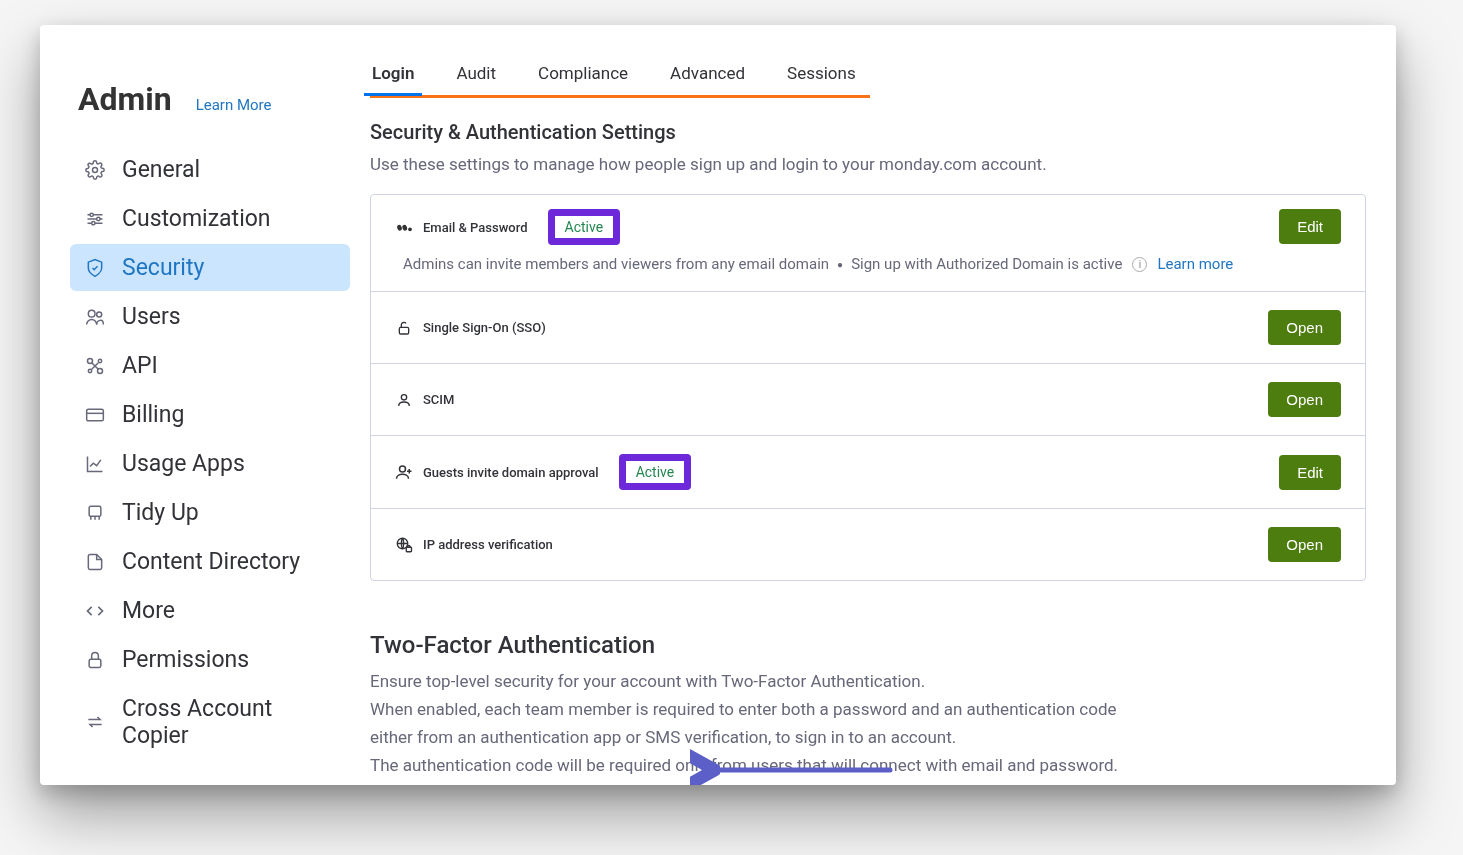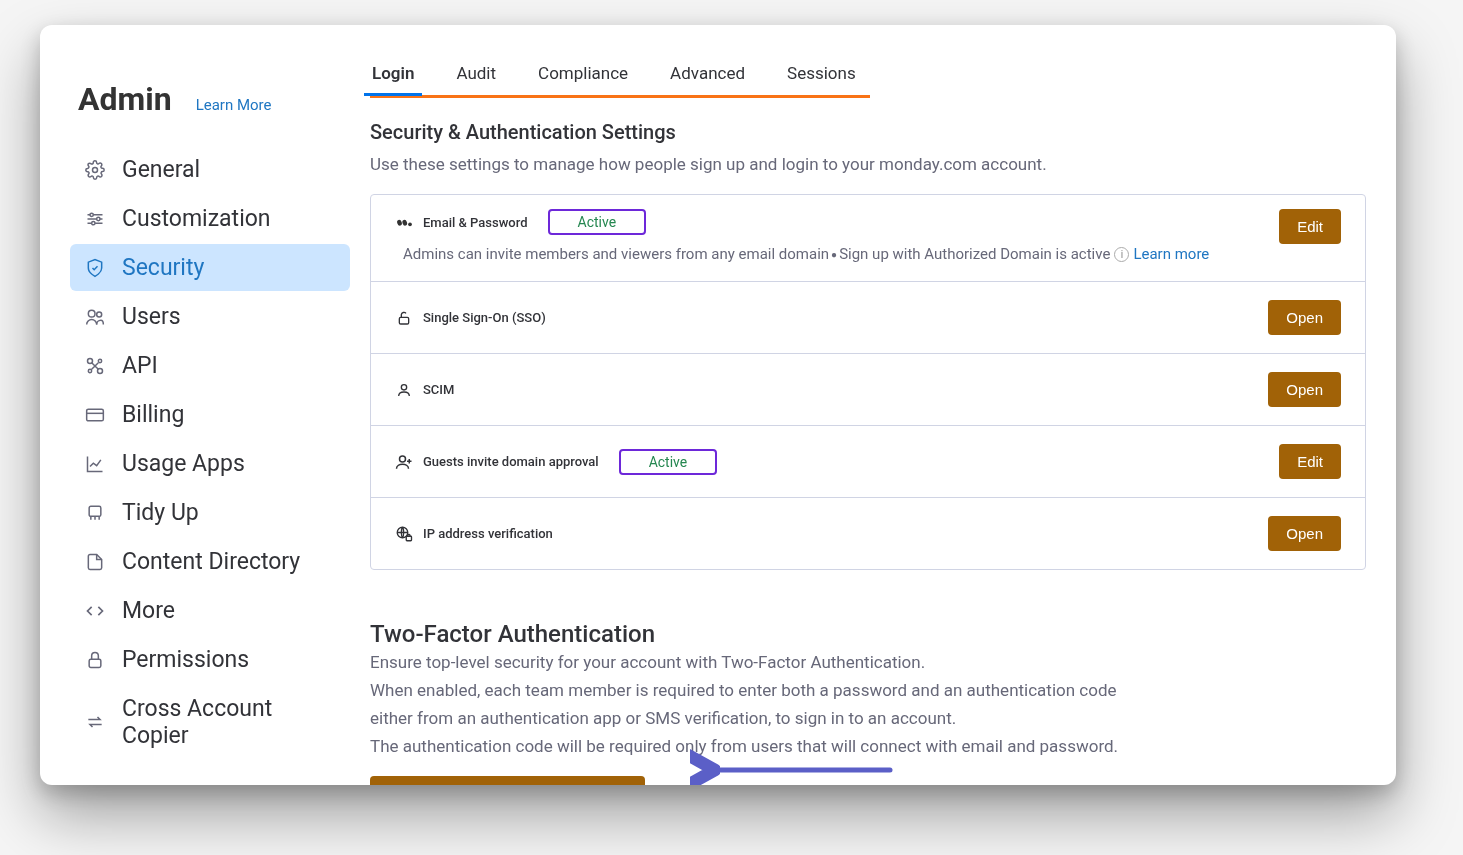--- a/index.html
+++ b/index.html
@@ -8,21 +8,21 @@
   background: #f5f5f5;
   width: 1463px;
   height: 855px;
   position: relative;
   padding: 25px 40px 40px 40px;
 }
 .window {
   width: 1356px;
   height: 760px;
   background: #fff;
-  border-radius: 12px;
+  border-radius: 4px;
   box-shadow: 0 30px 60px rgba(0,0,0,0.35), 0 8px 20px rgba(0,0,0,0.2);
   display: flex;
   overflow: hidden;
   position: relative;
 }
 .sidebar {
   width: 320px;
   padding: 55px 10px 20px 30px;
   flex-shrink: 0;
 }
@@ -137,58 +137,60 @@
 }
 .card-icon {
   width: 18px;
   height: 18px;
   color: #323338;
   display: inline-flex;
   align-items: center;
   justify-content: center;
 }
 .badge {
-  border: 2px solid #6d28d9;
+  border: 7px solid #6d28d9;
   border-radius: 4px;
-  padding: 3px 28px;
+  padding: 3px 10px;
   font-size: 14px;
   color: #258750;
   margin-left: 10px;
 }
 .card-sub {
   font-size: 15px;
   color: #676879;
   margin-top: 10px;
   padding-left: 8px;
   display: flex;
   align-items: center;
+  gap: 6px;
   flex-wrap: wrap;
 }
 .dot { font-size: 10px; color: #676879; padding: 0 2px; }
 .info-icon {
   width: 15px; height: 15px; border: 1px solid #aaa; border-radius: 50%;
   display: inline-flex; align-items: center; justify-content: center;
   font-size: 10px; color: #888; margin: 0 4px;
 }
 .link { color: #1f76c2; cursor: pointer; }
 .btn {
-  background: #a16207;
+  background: #4d7c0f;
   color: #fff;
   border: none;
   border-radius: 4px;
   padding: 9px 18px;
   font-size: 15px;
   cursor: pointer;
 }
 .btn.big { padding: 11px 18px; font-size: 16px; }
 .tfa-section { margin-top: 10px; }
 .tfa-title {
   font-size: 24px;
   font-weight: 500;
   color: #323338;
+  margin-bottom: 8px;
 }
 .arrow-annotation {
   position: absolute;
   left: 650px;
   top: 720px;
   pointer-events: none;
 }
 </style>
 </head>
 <body>

